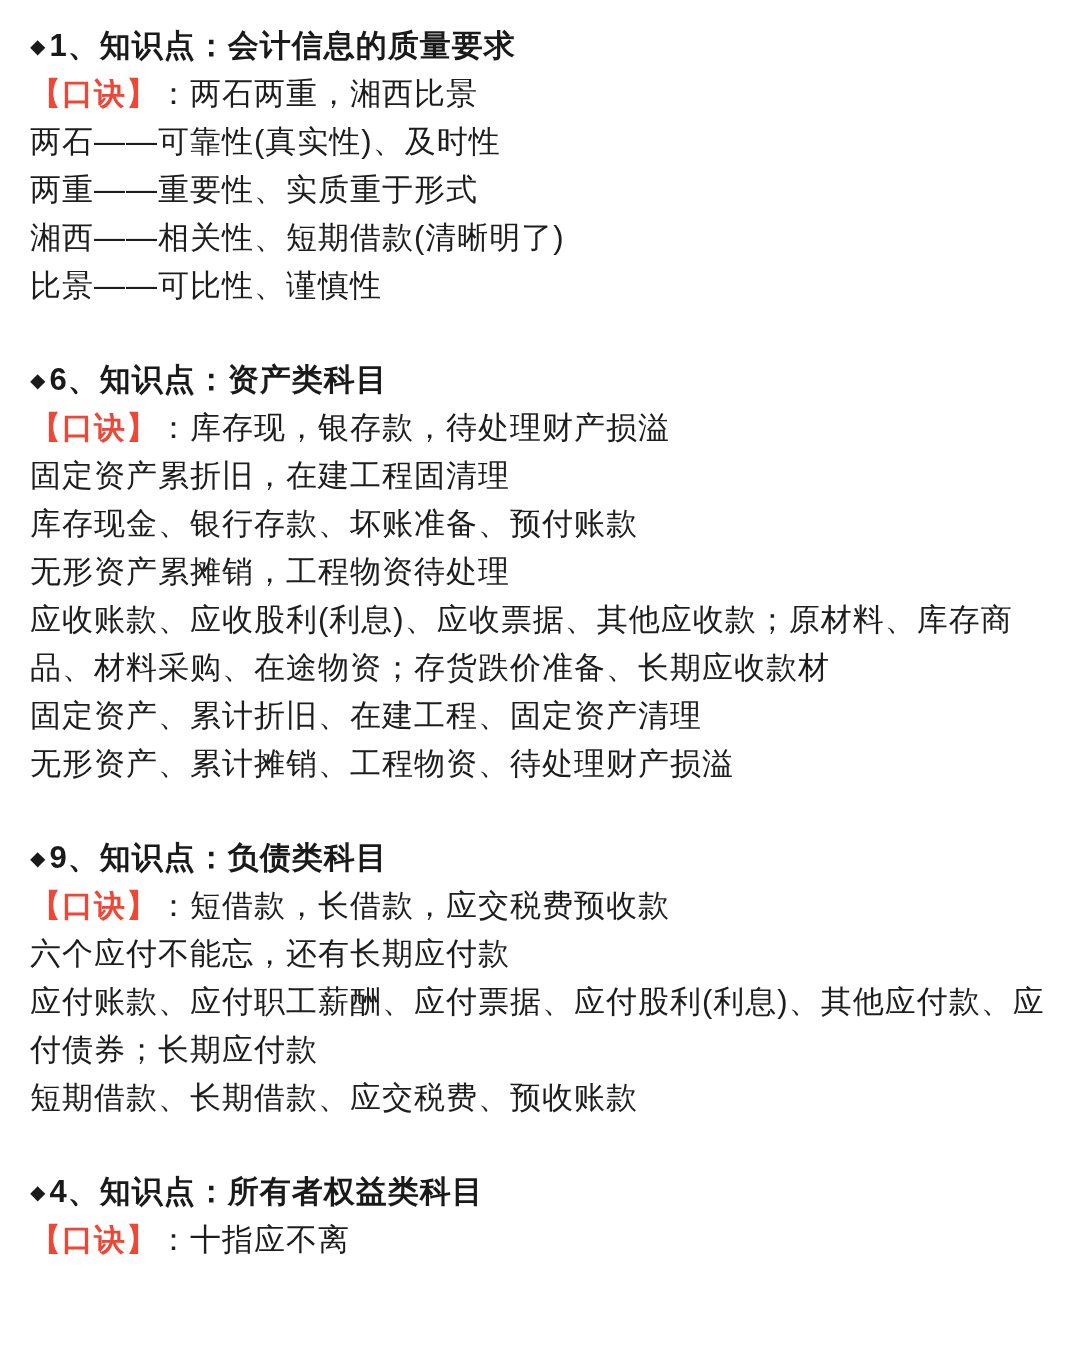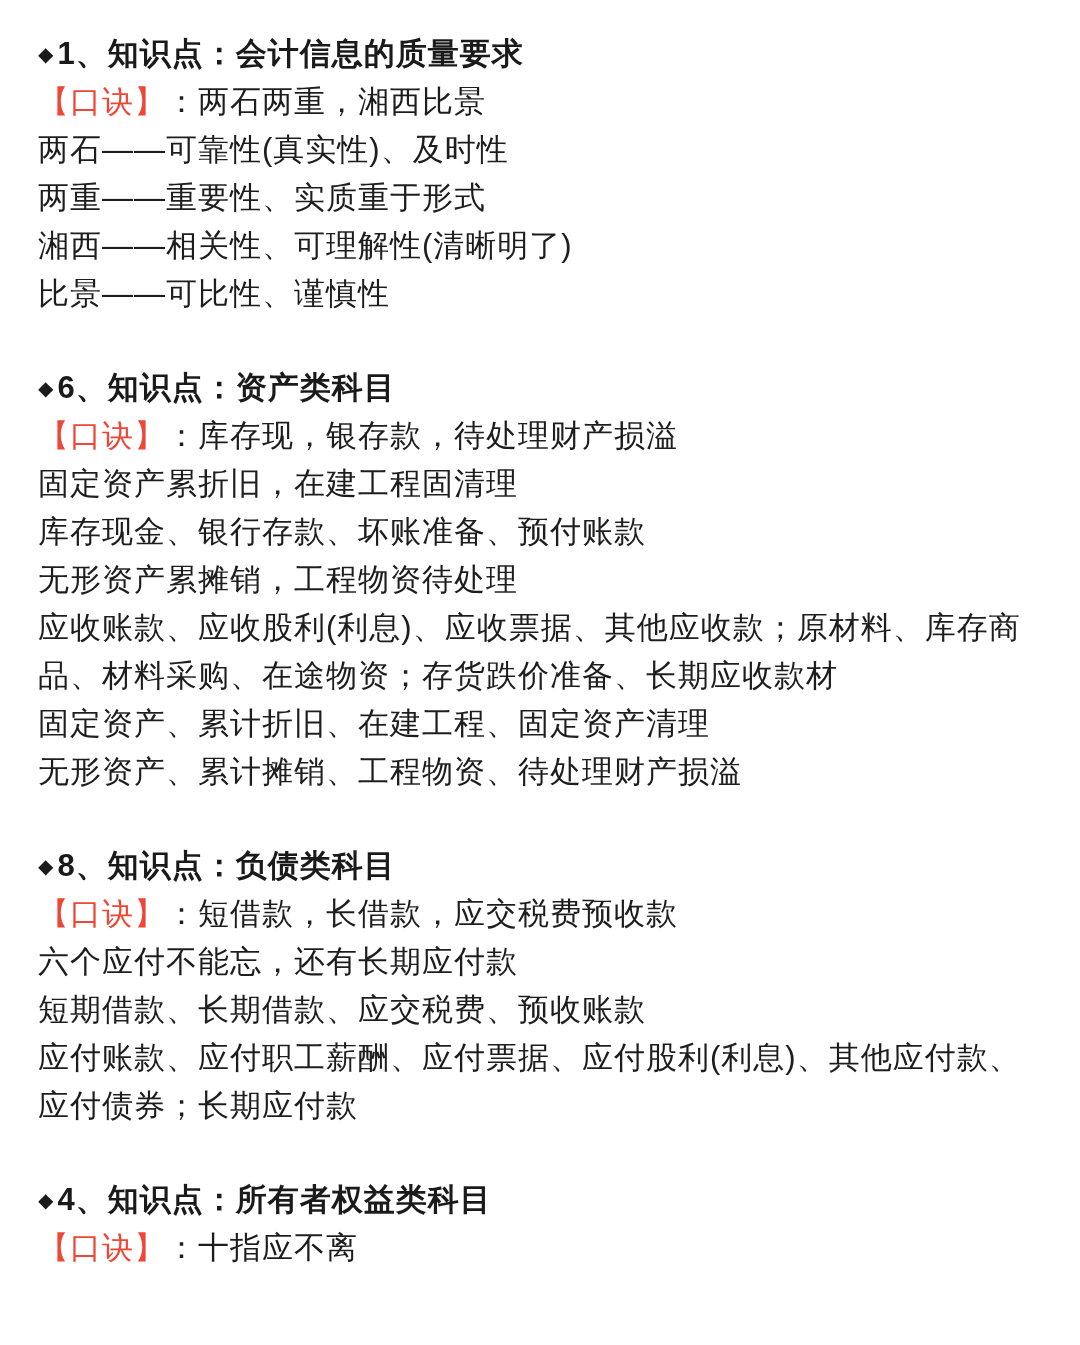--- a/index.html
+++ b/index.html
@@ -10,21 +10,21 @@
   body {
     width: 1080px;
     height: 1345px;
     overflow: hidden;
     font-family: "Liberation Sans", "DejaVu Sans", sans-serif;
     color: #1d1d1d;
   }
   .page {
     padding: 22px 30px 0 30px;
   }
-  .section { margin: 8px; }
+  .section { margin: 0; }
   .section + .section { margin-top: 46px; }
   .hd {
     margin: 0;
     font-size: 31px;
     line-height: 48px;
     font-weight: 700;
     color: #1a1a1a;
     letter-spacing: 1px;
   }
   .bullet {
@@ -36,58 +36,58 @@
     margin: 0;
     font-size: 31px;
     line-height: 48px;
     font-weight: 400;
     letter-spacing: 1px;
     overflow-wrap: break-word;
     word-break: break-all;
   }
   .koujue {
     color: #ee4737;
-    font-weight: 400;
+    font-weight: 700;
   }
   .colon {
     color: #1d1d1d;
     font-weight: 400;
   }
 </style>
 </head>
 <body>
 
 <main class="page">
 
   <section class="section">
     <h2 class="hd"><span class="bullet">◆</span><span>1、知识点：会计信息的质量要求</span></h2>
     <p class="line"><span class="koujue">【口诀】</span><span class="colon">：</span><span>两石两重，湘西比景</span></p>
     <p class="line">两石——可靠性(真实性)、及时性</p>
     <p class="line">两重——重要性、实质重于形式</p>
-    <p class="line">湘西——相关性、可理解性(清晰明了)</p>
+    <p class="line">湘西——相关性、短期借款(清晰明了)</p>
     <p class="line">比景——可比性、谨慎性</p>
   </section>
 
   <section class="section">
     <h2 class="hd"><span class="bullet">◆</span><span>6、知识点：资产类科目</span></h2>
     <p class="line"><span class="koujue">【口诀】</span><span class="colon">：</span><span>库存现，银存款，待处理财产损溢</span></p>
     <p class="line">固定资产累折旧，在建工程固清理</p>
     <p class="line">库存现金、银行存款、坏账准备、预付账款</p>
     <p class="line">无形资产累摊销，工程物资待处理</p>
     <p class="line">应收账款、应收股利(利息)、应收票据、其他应收款；原材料、库存商品、材料采购、在途物资；存货跌价准备、长期应收款材</p>
     <p class="line">固定资产、累计折旧、在建工程、固定资产清理</p>
     <p class="line">无形资产、累计摊销、工程物资、待处理财产损溢</p>
   </section>
 
   <section class="section">
-    <h2 class="hd"><span class="bullet">◆</span><span>8、知识点：负债类科目</span></h2>
+    <h2 class="hd"><span class="bullet">◆</span><span>9、知识点：负债类科目</span></h2>
     <p class="line"><span class="koujue">【口诀】</span><span class="colon">：</span><span>短借款，长借款，应交税费预收款</span></p>
     <p class="line">六个应付不能忘，还有长期应付款</p>
+    <p class="line">应付账款、应付职工薪酬、应付票据、应付股利(利息)、其他应付款、应付债券；长期应付款</p>
     <p class="line">短期借款、长期借款、应交税费、预收账款</p>
-    <p class="line">应付账款、应付职工薪酬、应付票据、应付股利(利息)、其他应付款、应付债券；长期应付款</p>
   </section>
 
   <section class="section">
     <h2 class="hd"><span class="bullet">◆</span><span>4、知识点：所有者权益类科目</span></h2>
     <p class="line"><span class="koujue">【口诀】</span><span class="colon">：</span><span>十指应不离</span></p>
   </section>
 
 </main>
 
 </body></html>

